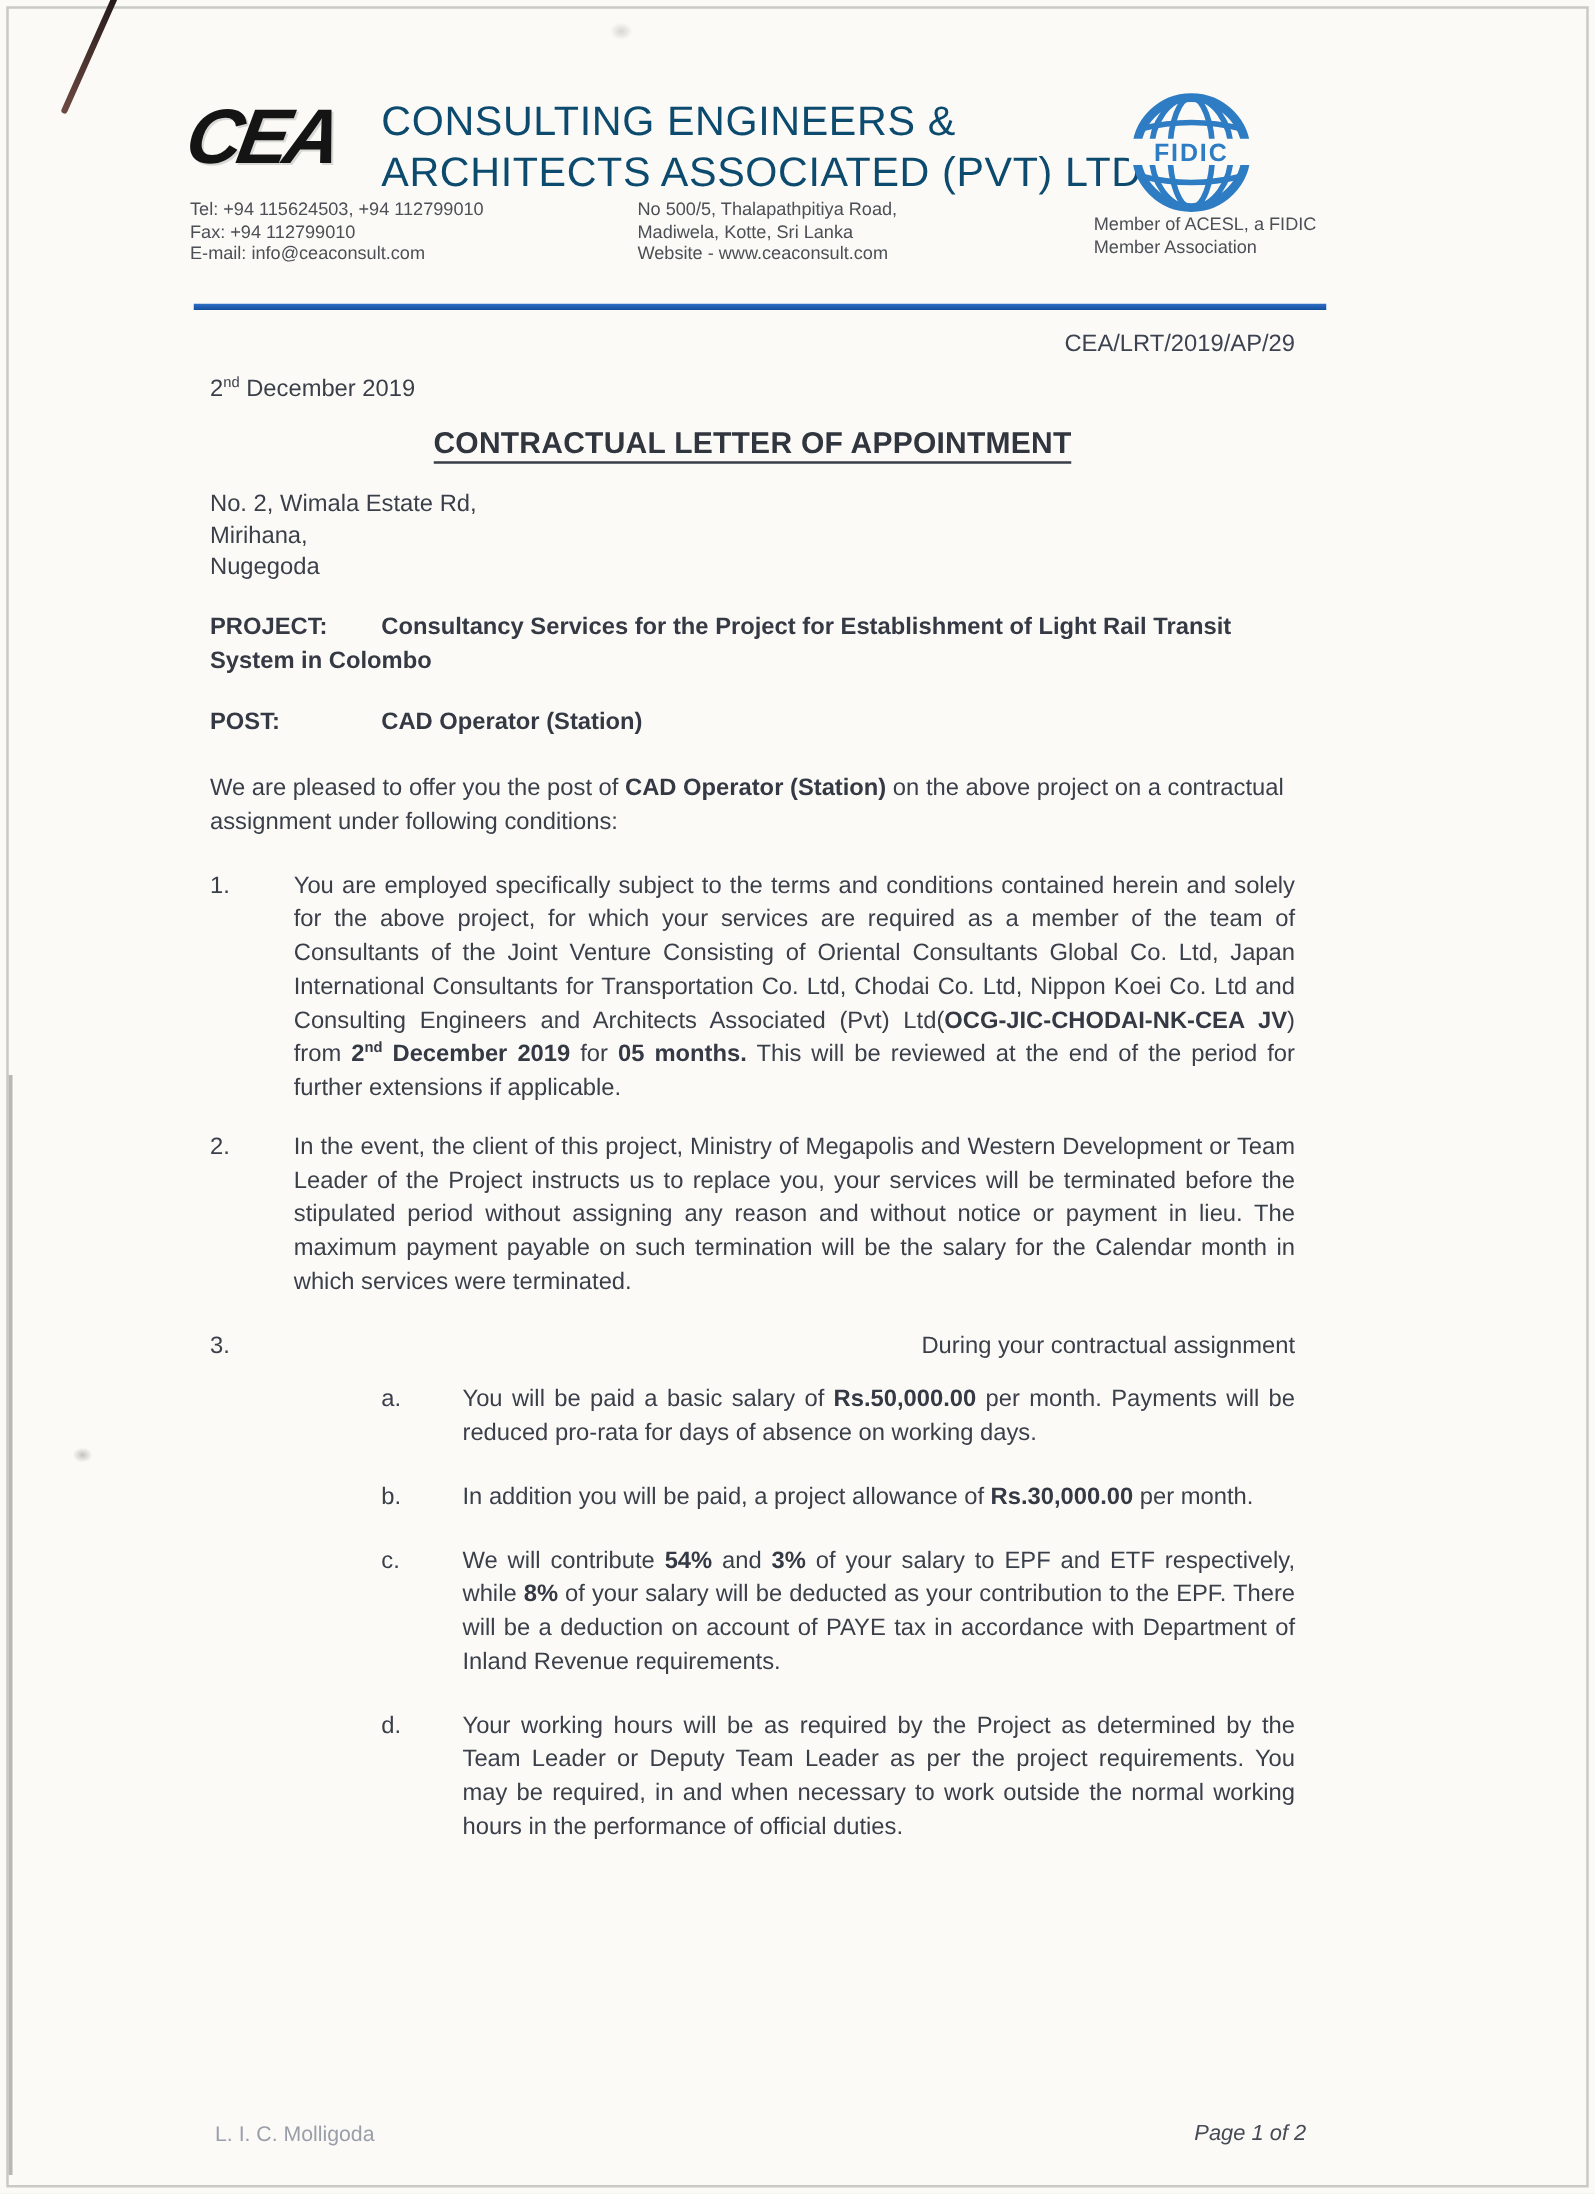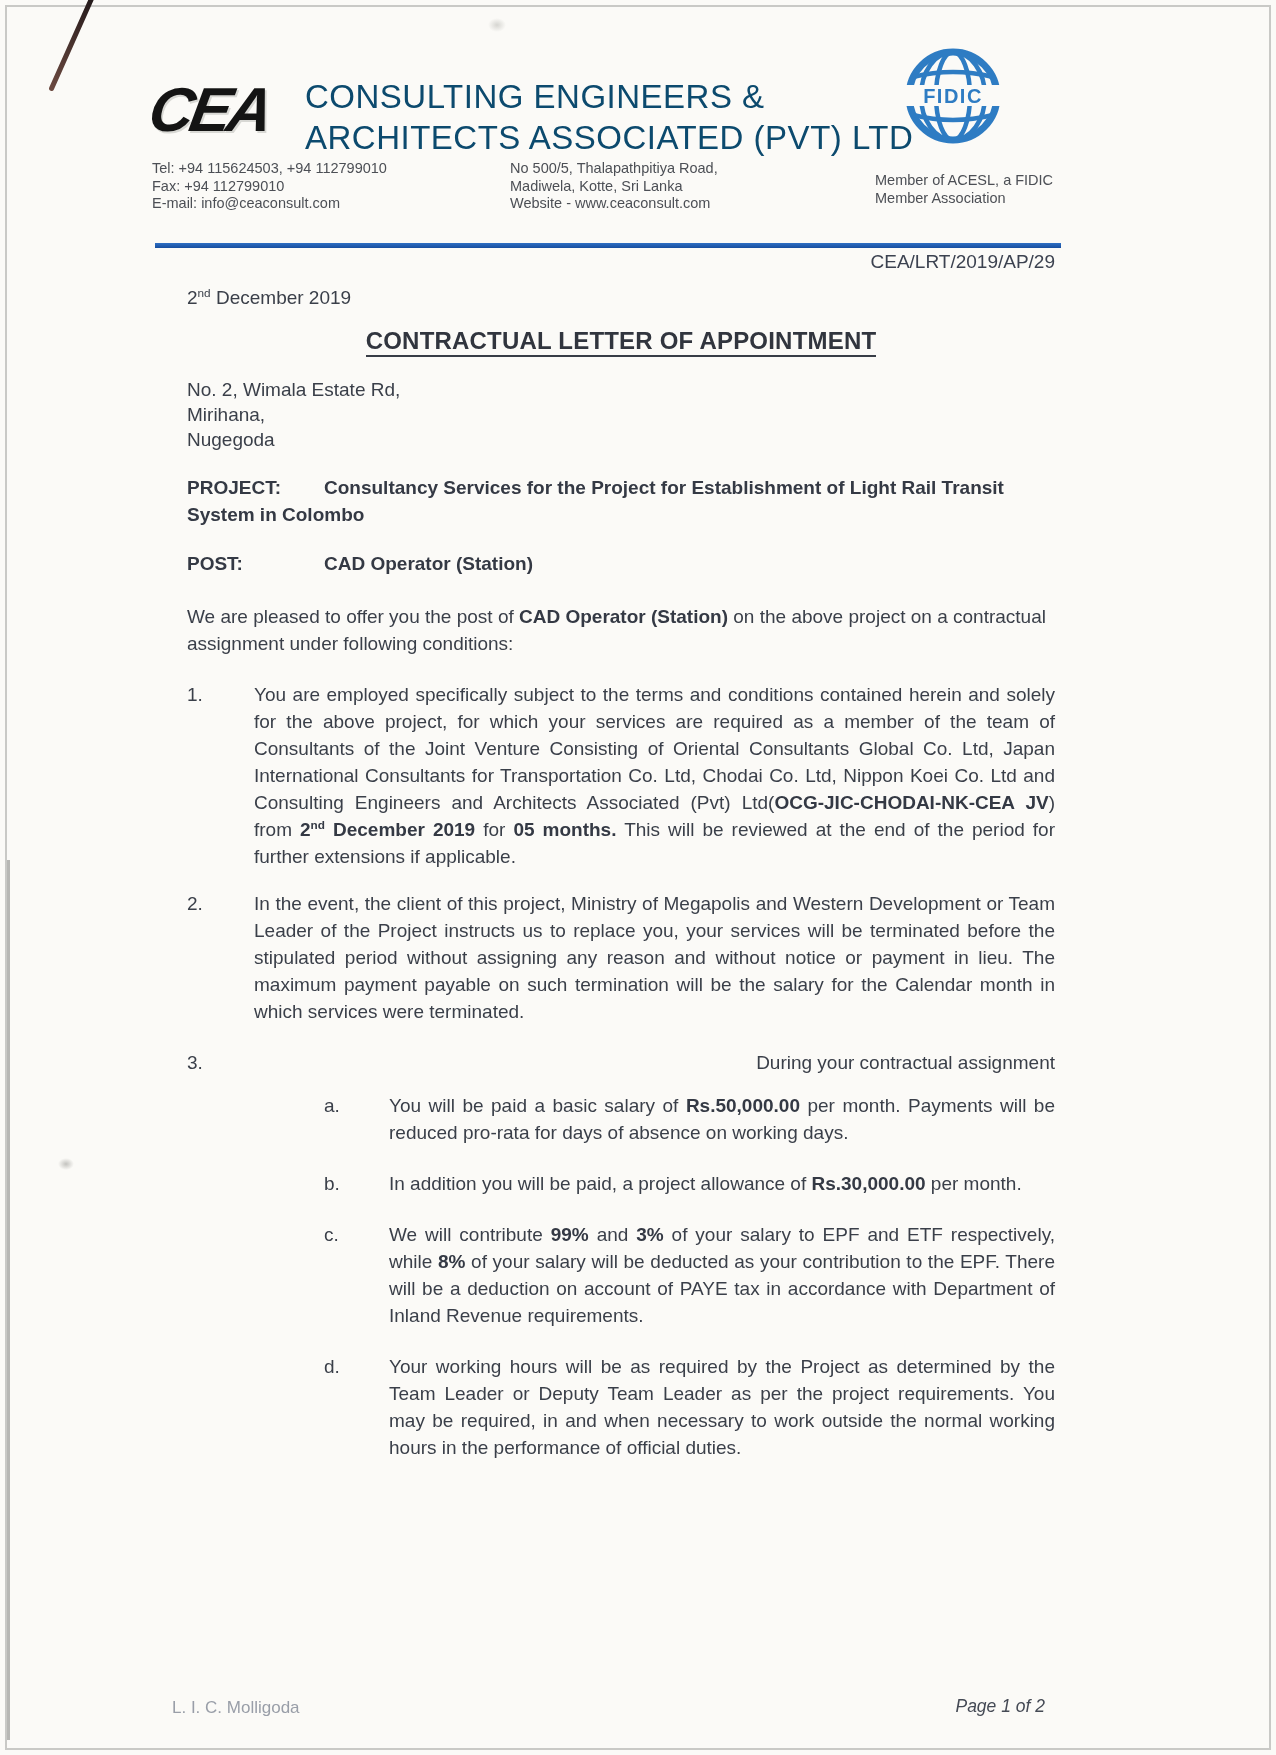--- a/index.html
+++ b/index.html
@@ -37,34 +37,34 @@
     font-size: 62px; font-weight: bold; font-style: italic;
     letter-spacing: -4px; color: #141414;
     transform: skewX(-10deg);
     text-shadow: 2px 2px 0 #d8d8d4;
   }
   .company {
     position: absolute; left: 305px; top: 76px;
     font-size: 33px; line-height: 41px; color: #0c4a6e; letter-spacing: .5px;
     white-space: nowrap;
   }
-  .fidic-wrap { position: absolute; left: 903px; top: 46px; width: 100px; height: 100px; }
+  .fidic-wrap { position: absolute; left: 903px; top: 72px; width: 100px; height: 100px; }
   .contact { position: absolute; top: 160px; font-size: 14.5px; line-height: 17.5px; color: #4c4f55; }
   .contact-left  { left: 152px; }
   .contact-mid   { left: 510px; }
   .contact-right { left: 875px; top: 172px; }
   .rule {
     position: absolute; left: 155px; top: 243px; width: 906px; height: 5px;
     background: linear-gradient(#2f6fc4, #174e9e);
   }
 
   
   .body {
-    position: absolute; left: 168px; top: 250px; width: 868px;
-    font-size: 19px; line-height: 27px; margin-left: 19px;
+    position: absolute; left: 168px; top: 264px; width: 868px;
+    font-size: 19px; line-height: 27px;
   }
   .ref { text-align: right; line-height: 24px; margin-bottom: 10px; color: #3c4250; }
   .date { margin-bottom: 16px; }
   sup { font-size: .62em; vertical-align: super; line-height: 0; }
   .title-wrap { text-align: center; margin-bottom: 20px; }
   .title {
     display: inline-block; font-weight: bold; font-size: 24px; letter-spacing: .2px;
     color: #31353e; border-bottom: 2.5px solid #383d46; padding-bottom: 1px;
   }
   .recipient { line-height: 25px; margin-bottom: 22px; }
@@ -178,21 +178,21 @@
       <div class="stext"><span>You will be paid a basic salary of </span><b>Rs.50,000.00</b><span> per month. Payments will be reduced pro-rata for days of absence on working days.</span></div>
     </div>
 
     <div class="sub">
       <div class="snum">b.</div>
       <div class="stext"><span>In addition you will be paid, a project allowance of </span><b>Rs.30,000.00</b><span> per month.</span></div>
     </div>
 
     <div class="sub">
       <div class="snum">c.</div>
-      <div class="stext"><span>We will contribute </span><b>99%</b><span> and </span><b>3%</b><span> of your salary to EPF and ETF respectively, while </span><b>8%</b><span> of your salary will be deducted as your contribution to the EPF. There will be a deduction on account of PAYE tax in accordance with Department of Inland Revenue requirements.</span></div>
+      <div class="stext"><span>We will contribute </span><b>54%</b><span> and </span><b>3%</b><span> of your salary to EPF and ETF respectively, while </span><b>8%</b><span> of your salary will be deducted as your contribution to the EPF. There will be a deduction on account of PAYE tax in accordance with Department of Inland Revenue requirements.</span></div>
     </div>
 
     <div class="sub">
       <div class="snum">d.</div>
       <div class="stext">Your working hours will be as required by the Project as determined by the Team Leader or Deputy Team Leader as per the project requirements. You may be required, in and when necessary to work outside the normal working hours in the performance of official duties.</div>
     </div>
 
   </main>
 
   <div class="footer-left">L. I. C. Molligoda</div>

